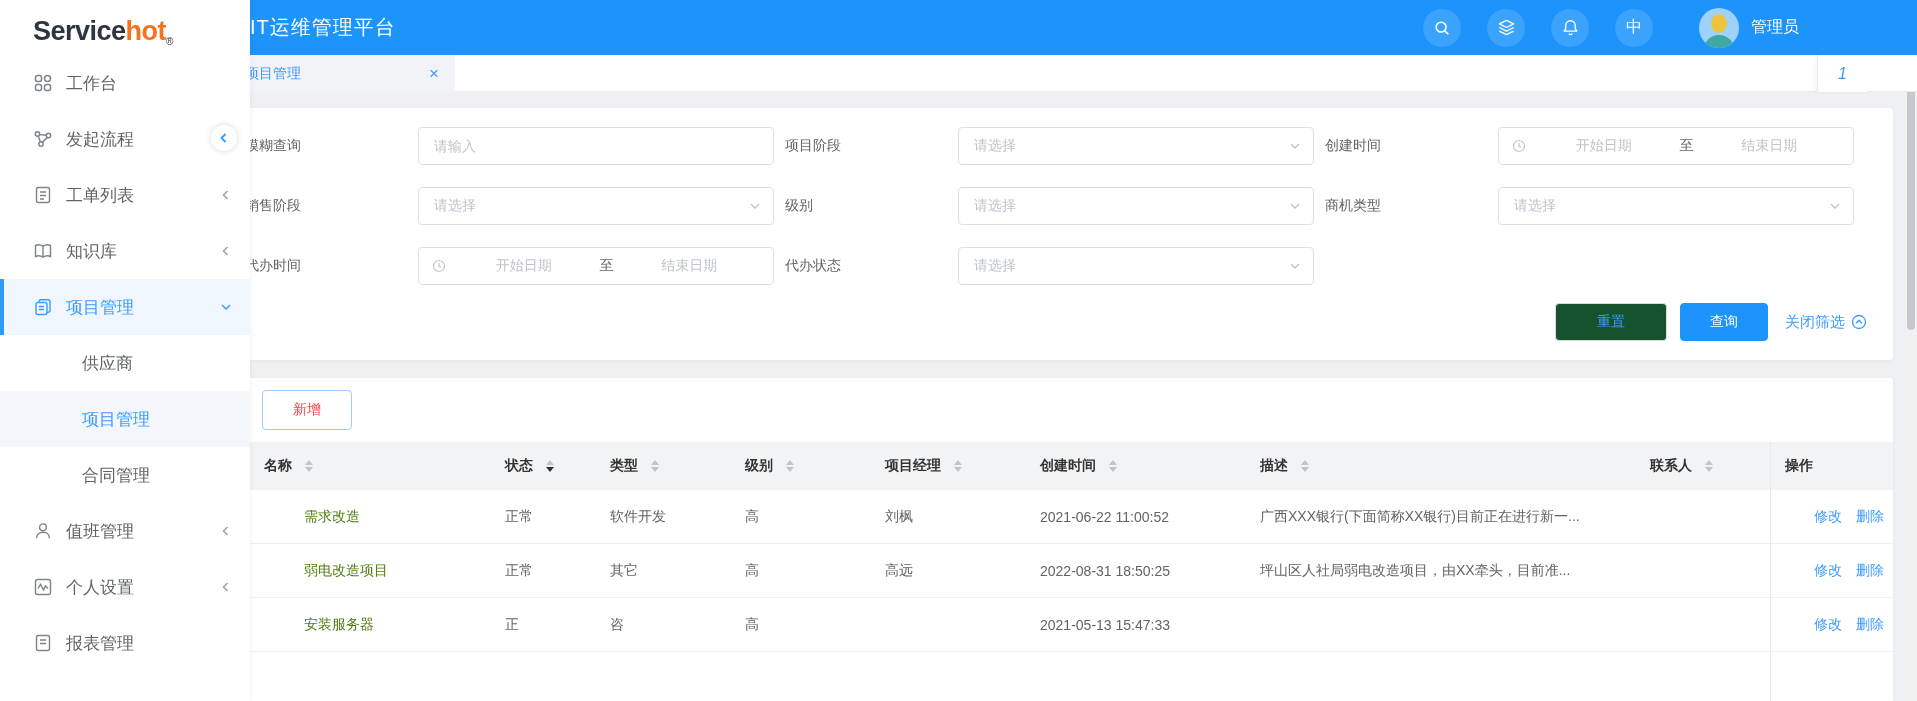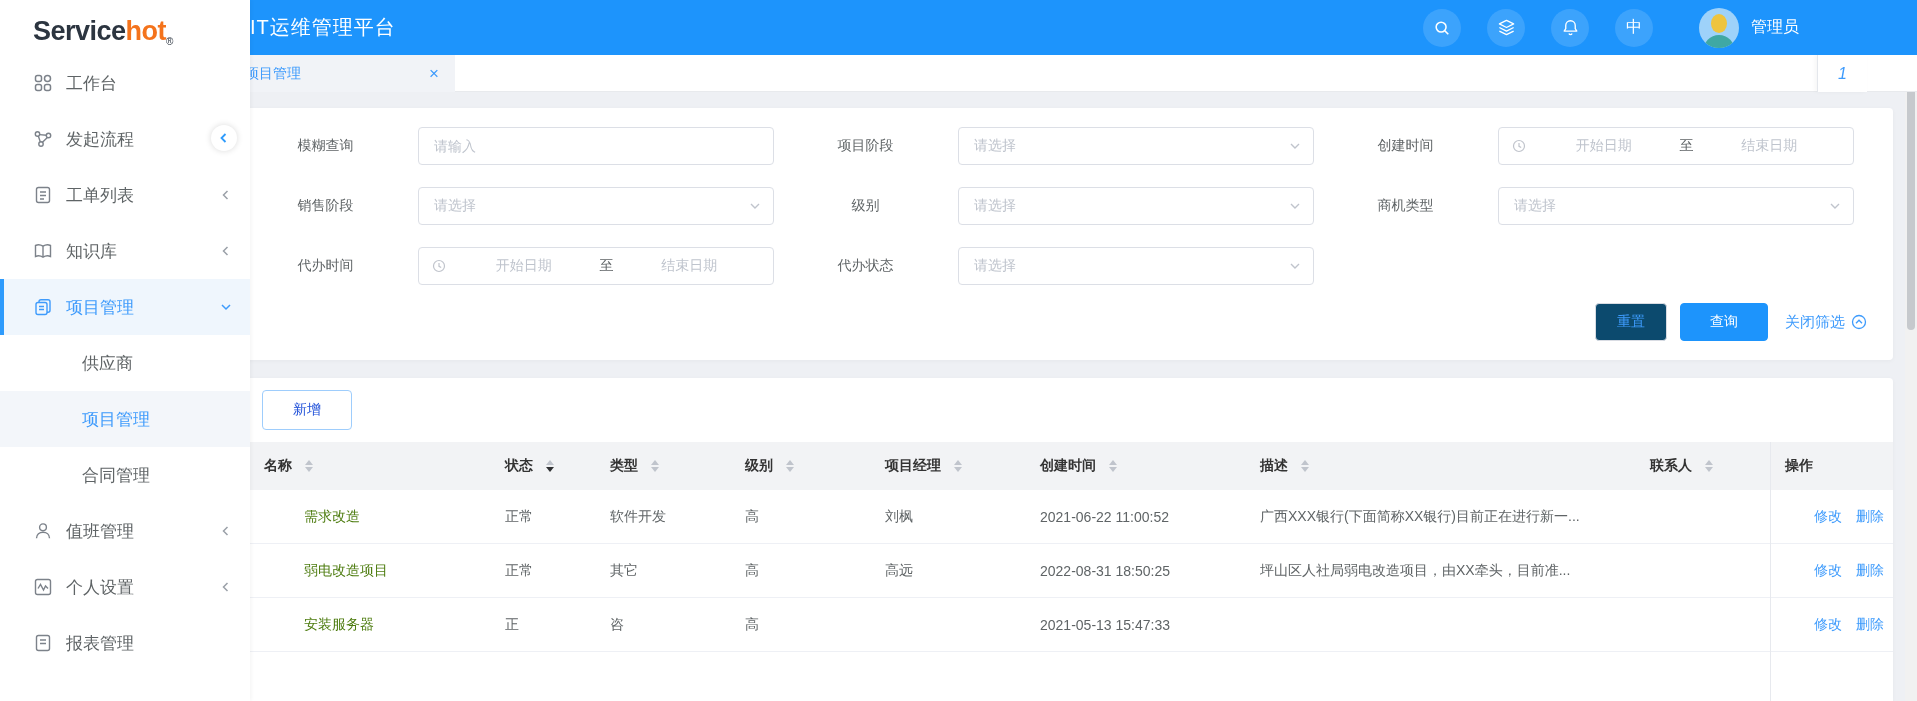--- a/index.html
+++ b/index.html
@@ -57,45 +57,45 @@
   .tab-pager { position:absolute; right:50px; top:0; width:50px; height:37px; background:#fff;
                border-left:1px solid #e4e7ec; box-shadow:-2px 0 4px rgba(0,0,0,.04);
                display:flex; align-items:center; justify-content:center;
                color:#3e9bfc; font-size:16px; font-style:italic; cursor:pointer; }
 
   
   .filter-card { position:absolute; left:245px; top:108px; width:1648px; height:252px; background:#fff;
                  border-radius:4px; box-shadow:0 1px 4px rgba(0,0,0,.04); z-index:2; }
   .filter-grid { display:grid; grid-template-columns:540px 540px 568px; row-gap:22px; padding-top:19px; }
   .fcell { display:flex; align-items:center; height:38px; }
-  .flabel { width:173px; text-align:center; padding-right:12px; color:#5f6466; font-size:14px; flex:0 0 auto; }
+  .flabel { width:173px; text-align:left; padding-right:12px; color:#5f6466; font-size:14px; flex:0 0 auto; }
   .ffield { width:356px; height:38px; border:1px solid #dcdfe6; border-radius:4px; background:#fff;
             display:flex; align-items:center; font-size:14px; }
   input.ffield { padding:0 15px; color:#606266; outline:none; }
   input.ffield::placeholder { color:#bfc4cd; }
   .sel { justify-content:space-between; padding:0 12px 0 15px; cursor:pointer; }
   .sel .ph { color:#bfc4cd; }
   .sel .dd { color:#c0c4cc; display:flex; }
   .daterange { padding:0 10px 0 13px; cursor:pointer; }
   .daterange .clk { color:#c0c4cc; display:flex; margin-right:4px; }
   .daterange .dph { flex:1; text-align:center; color:#bfc4cd; }
   .daterange .to { color:#5f6466; padding:0 2px; }
   .filter-actions { position:absolute; top:195px; right:26px; display:flex; align-items:center; }
   .btn { height:38px; border-radius:4px; font-size:14px; display:flex; align-items:center;
          justify-content:center; cursor:pointer; font-family:inherit; }
-  .btn-reset { width:72px; background:#0c4a6e; border:1px solid #d9dce3; color:#3e9bfc; }
+  .btn-reset { width:112px; background:#14532d; border:1px solid #d9dce3; color:#3e9bfc; }
   .btn-primary { width:88px; background:#1d94fc; border:1px solid #1d94fc; color:#fff; margin-left:13px; }
   .close-filter { display:flex; align-items:center; color:#3e9bfc; font-size:15px; margin-left:17px; cursor:pointer; }
   .close-filter .cfi { display:flex; margin-left:6px; }
 
   
   .table-card { position:absolute; left:245px; top:378px; width:1648px; height:323px; background:#fff;
                 border-radius:4px 4px 0 0; box-shadow:0 1px 4px rgba(0,0,0,.04); z-index:2; }
   .add-btn { margin:12px 0 12px 17px; width:90px; height:40px; background:#fff; border:1px solid #9ecdfc;
-             border-radius:4px; color:#1d4ed8; font-size:14px; }
+             border-radius:4px; color:#ef4444; font-size:14px; }
   .grid-row { display:grid; grid-template-columns:250px 105px 135px 140px 155px 220px 380px 140px 123px;
               align-items:center; }
   .thead { height:48px; background:#f2f3f5; font-size:14px; color:#333; font-weight:700; }
   .th, .td { padding:0 10px; white-space:nowrap; overflow:hidden; text-overflow:ellipsis;gap:8px; }
   .th { display:flex; align-items:center; }
   .c-name { padding-left:19px; }
   .c-contact { padding-left:20px; }
   .c-ops-h { padding-left:15px; }
   .c-ops { text-align:right; padding-right:9px; }
   .trow { height:54px; border-bottom:1px solid #eef0f5; font-size:14px; color:#5f6466; }

